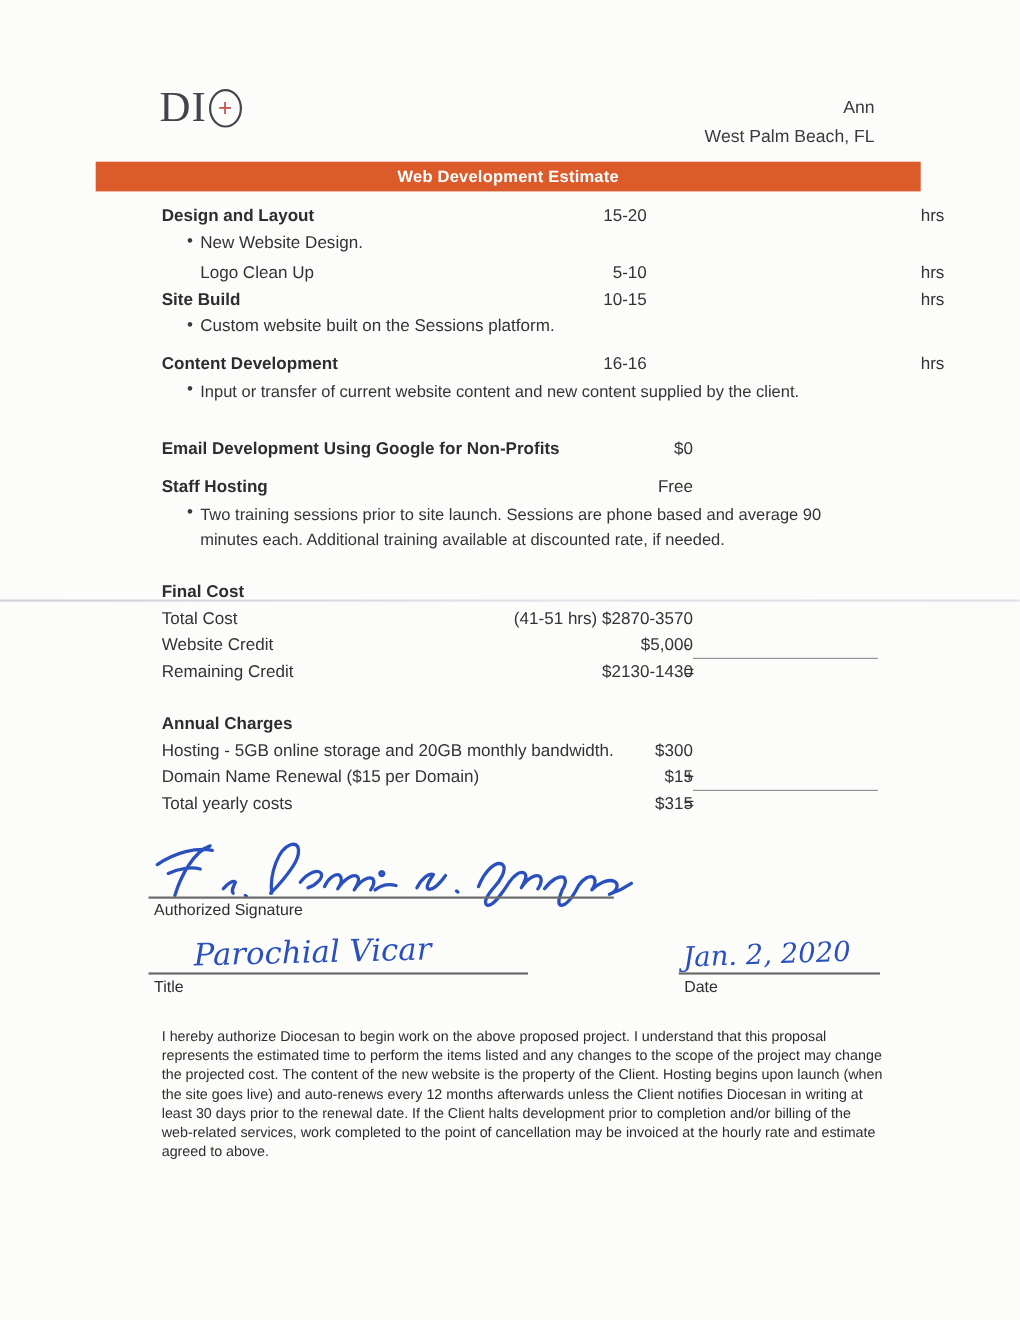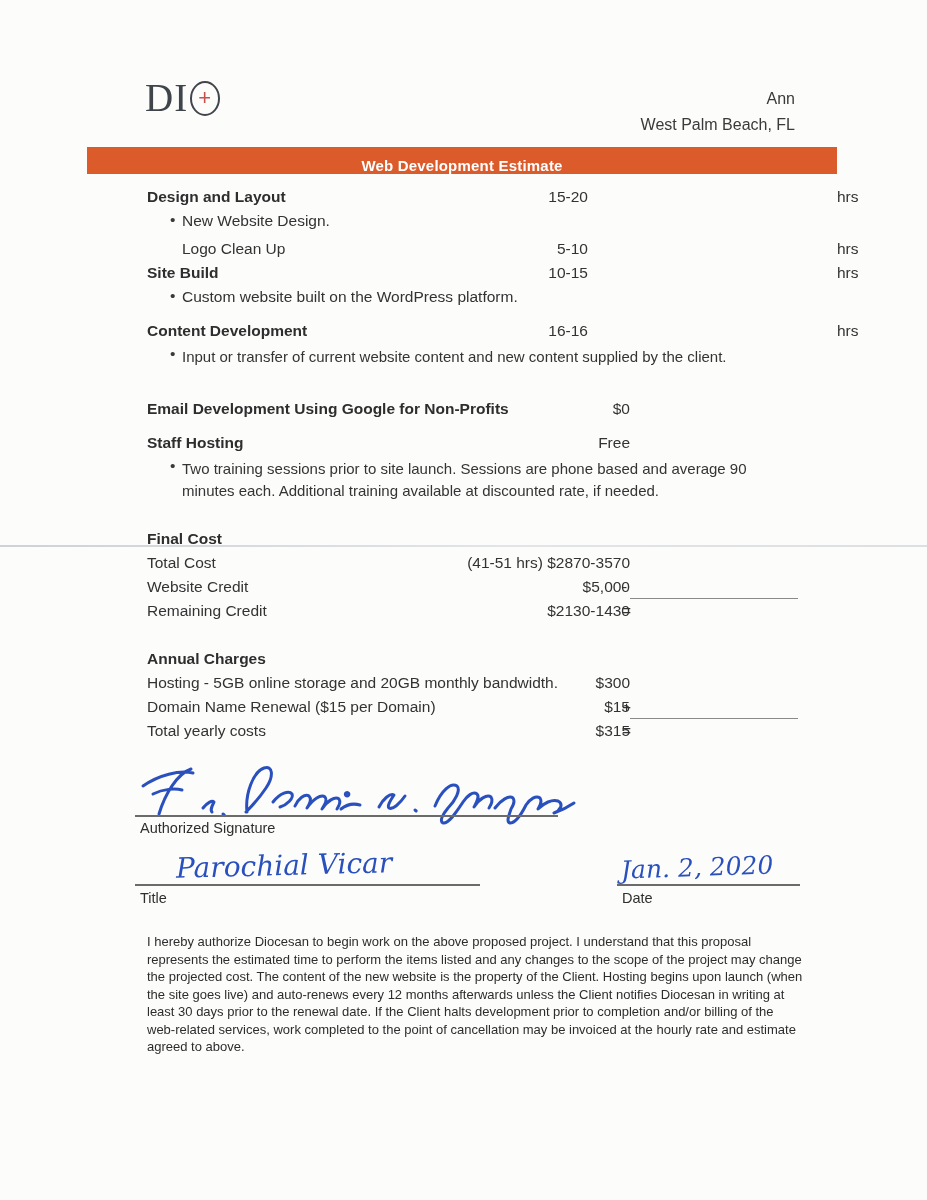--- a/index.html
+++ b/index.html
@@ -20,21 +20,21 @@
           width:26px;height:31px;border:2.5px solid #41464d;border-radius:50%;
           margin:0 2px;position:relative;top:1px;}
   .logo-o .plus{color:#c8504f;font-size:22px;font-weight:400;line-height:1;
           font-family:"Liberation Sans",sans-serif;position:relative;top:-1px;}
   .tagline{left:136px;top:121px;font-size:13.5px;letter-spacing:1px;color:#63686e;margin-top:32px;}
   .tagline .accent{color:#cb5a5c;}
   .recipient{right:132px;top:86px;text-align:right;font-size:16px;line-height:26px;color:#3a3a3a;}
 
   
   .banner{left:87px;top:147px;width:750px;height:27px;background:#dc5b2b;
-          display:flex;align-items:flex-end;justify-content:center;}
+          display:flex;align-items:center;justify-content:center;}
   .banner span{color:#fff;font-weight:700;font-size:15px;letter-spacing:.2px;}
 
   
   .row{left:0;width:762px;height:20px;font-size:15.5px;}
   .row .lbl{position:absolute;left:147px;white-space:nowrap;}
   .row .lbl.b{font-weight:700;color:#2e2e2e;}
   .row .lbl.indent{left:182px;text-align:center;}
   .row .dot{position:absolute;left:170px;top:-1px;color:#3a3a3a;}
   .row .hval{position:absolute;right:174px;text-align:right;white-space:nowrap;}
   .row .hunit{position:absolute;left:805px;margin-left:32px;}
@@ -90,21 +90,21 @@
   <span class="hval">5-10</span>
   <span class="hunit">hrs</span>
 </div>
 <div class="abs row" style="top:264px">
   <span class="lbl b">Site Build</span>
   <span class="hval">10-15</span>
   <span class="hunit">hrs</span>
 </div>
 <div class="abs row" style="top:288px">
   <span class="dot">•</span>
-  <span class="lbl indent">Custom website built on the WordPress platform.</span>
+  <span class="lbl indent">Custom website built on the Sessions platform.</span>
 </div>
 <div class="abs row" style="top:322px">
   <span class="lbl b">Content Development</span>
   <span class="hval">16-16</span>
   <span class="hunit">hrs</span>
 </div>
 <div class="abs row" style="top:346px;height:46px">
   <span class="dot">•</span>
   <span class="abs btext">Input or transfer of current website content and new content supplied by the client.</span>
 </div>

